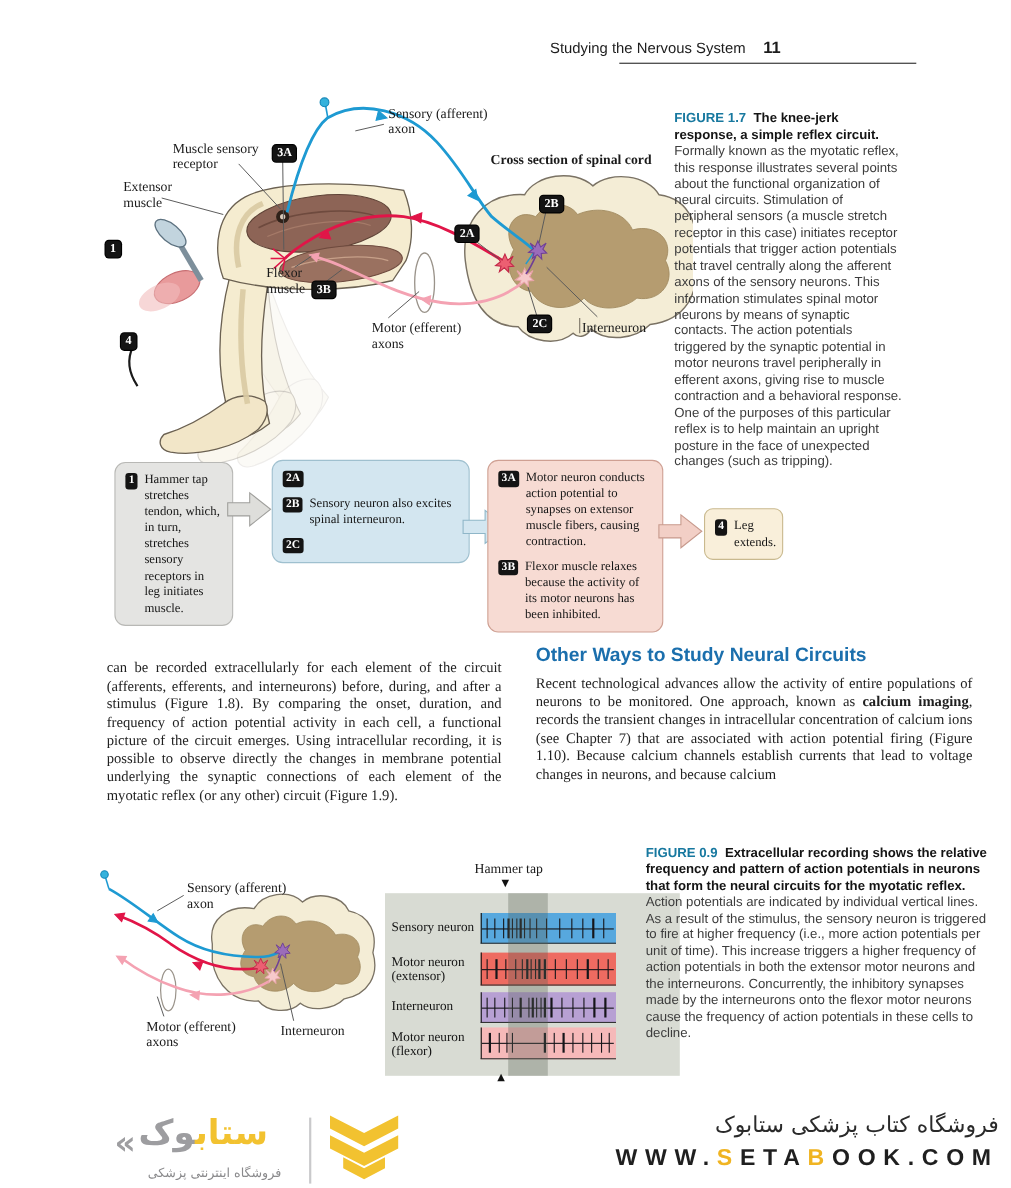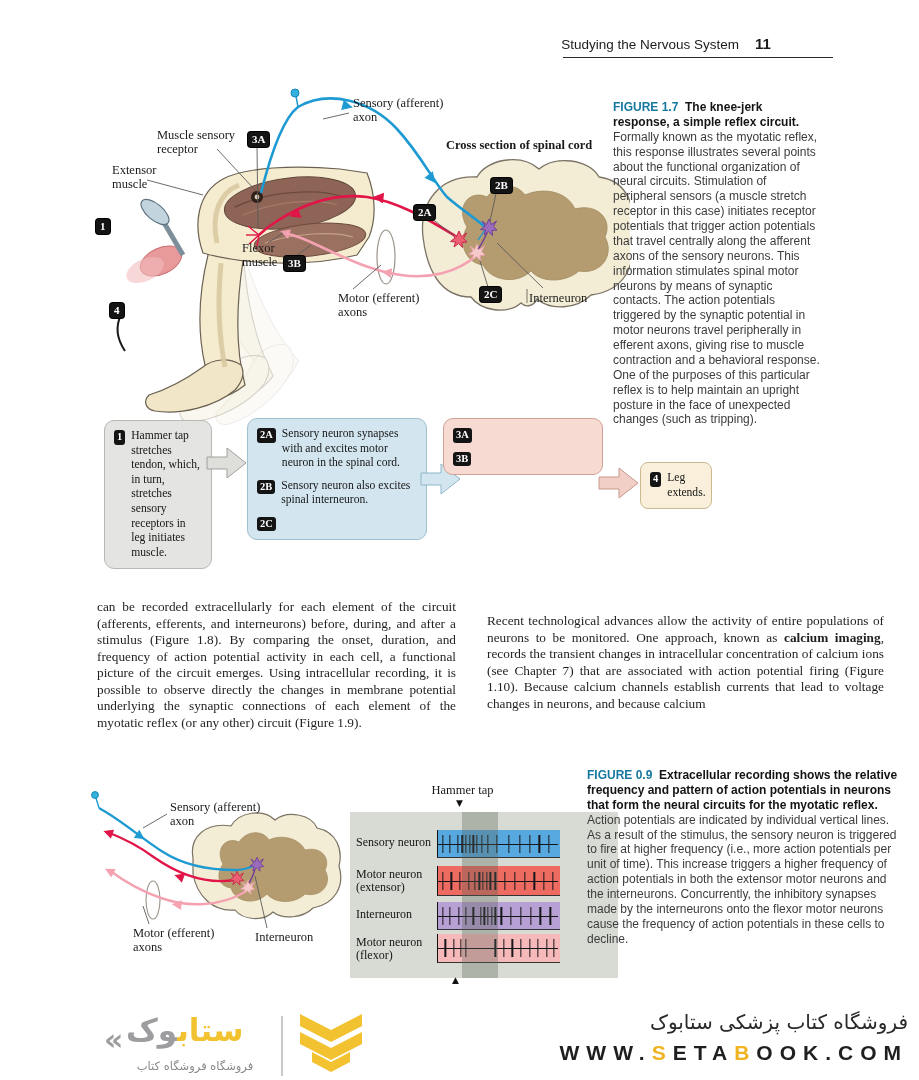--- a/index.html
+++ b/index.html
@@ -1,20 +1,20 @@
 <!DOCTYPE html>
 <html><head>
 <meta charset="utf-8">
 <style>
   html,body{margin:0;padding:0;background:#e8e8e8;}
   .page{position:relative;width:919px;height:1080px;background:#ffffff;overflow:hidden;
         font-family:"Liberation Serif",serif;color:#222;}
   .abs{position:absolute;}
   
-  .hdr{position:absolute;left:500px;top:35px;width:332px;text-align:center;
+  .hdr{position:absolute;left:500px;top:35px;width:332px;text-align:left;
        font-family:"Liberation Sans",sans-serif;font-size:13.5px;color:#1c1c1c;}
   .hdr .pgnum{font-weight:bold;font-size:15px;margin-left:16px;}
   .hdr-rule{position:absolute;left:563px;top:57px;width:270px;height:1.2px;background:#2a2a2a;}
   
   .fig-label{position:absolute;font-family:"Liberation Serif",serif;font-size:12.5px;
              color:#1a1a1a;white-space:pre-line;line-height:1.12;}
   .fig-label.bold{font-weight:bold;}
   .badge{position:absolute;background:#141414;color:#fff;font-family:"Liberation Serif",serif;
          font-weight:bold;font-size:11px;line-height:1;padding:2px 4px;border-radius:3px;
          box-shadow:0 0 0 1px #000;}
@@ -202,52 +202,54 @@
       <span class="sbadge">1</span>
       <span>Hammer tap stretches tendon, which, in turn, stretches sensory receptors in leg initiates muscle.</span>
     </div>
   </div>
   <svg class="abs" style="left:206px;top:446px;" width="42" height="34">
     <path d="M1,11 H21 V2 L40,17 L21,32 V23 H1 Z" fill="#dededb" stroke="#a0a09d" stroke-width="1"></path>
   </svg>
   <div class="flowbox" style="left:247px;top:418px;width:160px;background:#d3e6f0;border:1px solid #9fc0cf;">
     <div class="step">
       <span class="sbadge">2A</span>
-      <span>Sensory neuron synapses with and excites motor neuron in the spinal cord.</span>
     </div>
     <div class="step">
       <span class="sbadge">2B</span>
       <span>Sensory neuron also excites spinal interneuron.</span>
     </div>
     <div class="step">
       <span class="sbadge">2C</span>
     </div>
   </div>
   <svg class="abs" style="left:420px;top:462px;" width="42" height="34">
     <path d="M1,11 H21 V2 L40,17 L21,32 V23 H1 Z" fill="#d3e6f0" stroke="#8fb6c8" stroke-width="1"></path>
   </svg>
   <div class="flowbox" style="left:443px;top:418px;width:140px;background:#f7dbd3;border:1px solid #cfa093;">
     <div class="step">
       <span class="sbadge">3A</span>
+      <span>Motor neuron conducts action potential to synapses on extensor muscle fibers, causing contraction.</span>
     </div>
     <div class="step">
       <span class="sbadge">3B</span>
+      <span>Flexor muscle relaxes because the activity of its motor neurons has been inhibited.</span>
     </div>
   </div>
   <svg class="abs" style="left:598px;top:466px;" width="42" height="34">
     <path d="M1,11 H21 V2 L40,17 L21,32 V23 H1 Z" fill="#f2cfc6" stroke="#c79a8d" stroke-width="1"></path>
   </svg>
   <div class="flowbox" style="left:640px;top:462px;width:52px;background:#f9efda;border:1px solid #c9b98e;border-radius:8px;">
     <div class="step">
       <span class="sbadge">4</span>
       <span>Leg extends.</span>
     </div>
   </div>
 
   <div class="bodycol" style="left:97px;top:599px;width:359px;">can be recorded extracellularly for each element of the circuit (afferents, efferents, and interneurons) before, during, and after a stimulus (Figure 1.8). By comparing the onset, duration, and frequency of action potential activity in each cell, a functional picture of the circuit emerges. Using intracellular recording, it is possible to observe directly the changes in membrane potential underlying the synaptic connections of each element of the myotatic reflex (or any other) circuit (Figure 1.9).</div>
+  <div class="sect-head" style="left:487px;top:585px;">Other Ways to Study Neural Circuits</div>
   <div class="bodycol" style="left:487px;top:613px;width:397px;">
     <span>Recent technological advances allow the activity of entire populations of neurons to be monitored. One approach, known as </span><span class="b">calcium imaging</span><span>, records the transient changes in intracellular concentration of calcium ions (see Chapter 7) that are associated with action potential firing (Figure 1.10). Because calcium channels establish currents that lead to voltage changes in neurons, and because calcium</span>
   </div>
 
   <svg width="260" height="200" viewBox="0 0 260 200" style="position:absolute;left:85px;top:788px">
     <g>
       <path d="M108,70 C104,48 122,34 146,38 C154,24 178,20 190,32 C202,22 226,26 232,40 C252,44 258,62 254,78 C260,98 250,116 228,120 C218,130 198,132 188,124 C178,134 158,132 150,122 C128,124 112,108 108,86 Z" fill="#f4edd6" stroke="#7a7264" stroke-width="1.2"></path>
       <path d="M138,76 C130,62 140,48 154,54 C162,42 178,42 184,52 C196,46 214,50 220,62 C236,58 246,70 240,82 C248,96 236,110 220,106 C210,116 190,116 182,106 C170,118 150,114 146,100 C134,98 130,88 138,76 Z" fill="#b59c70" stroke="#a08a60" stroke-width="0.7"></path>
     </g>
     <ellipse cx="68" cy="112" rx="7" ry="19" fill="none" stroke="#9a938a" stroke-width="1.1"></ellipse>
@@ -375,21 +377,21 @@
   <div class="cap" style="left:587px;top:768px;width:318px;">
     <span class="cap-label">FIGURE 0.9</span>&nbsp;
     <span class="cap-title">Extracellular recording shows the relative frequency and pattern of action potentials in neurons that form the neural circuits for the myotatic reflex.</span>
     <span class="cap-body">Action potentials are indicated by individual vertical lines. As a result of the stimulus, the sensory neuron is triggered to fire at higher frequency (i.e., more action potentials per unit of time). This increase triggers a higher frequency of action potentials in both the extensor motor neurons and the interneurons. Concurrently, the inhibitory synapses made by the interneurons onto the flexor motor neurons cause the frequency of action potentials in these cells to decline.</span>
   </div>
 
   <div class="brandmark">«</div>
   <div class="brandname">
     <span style="color:#f2c230;">ستاب</span><span style="color:#9d9da0;">وک</span>
   </div>
-  <div class="tagline">فروشگاه فروشگاه کتاب</div>
+  <div class="tagline">فروشگاه اینترنتی پزشکی</div>
   <div class="divider"></div>
   <svg class="abs" style="left:298px;top:1012px;" width="66" height="66">
     <polygon points="2,2 33,18 64,2 64,14 33,30 2,14" fill="#f2c230"></polygon>
     <polygon points="2,20 33,36 64,20 64,32 33,48 2,32" fill="#f2c230"></polygon>
     <polygon points="14,40 33,50 52,40 52,50 33,60 14,50" fill="#f2c230"></polygon>
   </svg>
   <div class="store-title">فروشگاه کتاب پزشکی ستابوک</div>
   <div class="url">
     <span>WWW.</span><span style="color:#f0b422;">S</span><span>ETA</span><span style="color:#f0b422;">B</span><span>OOK.COM</span>
   </div>

